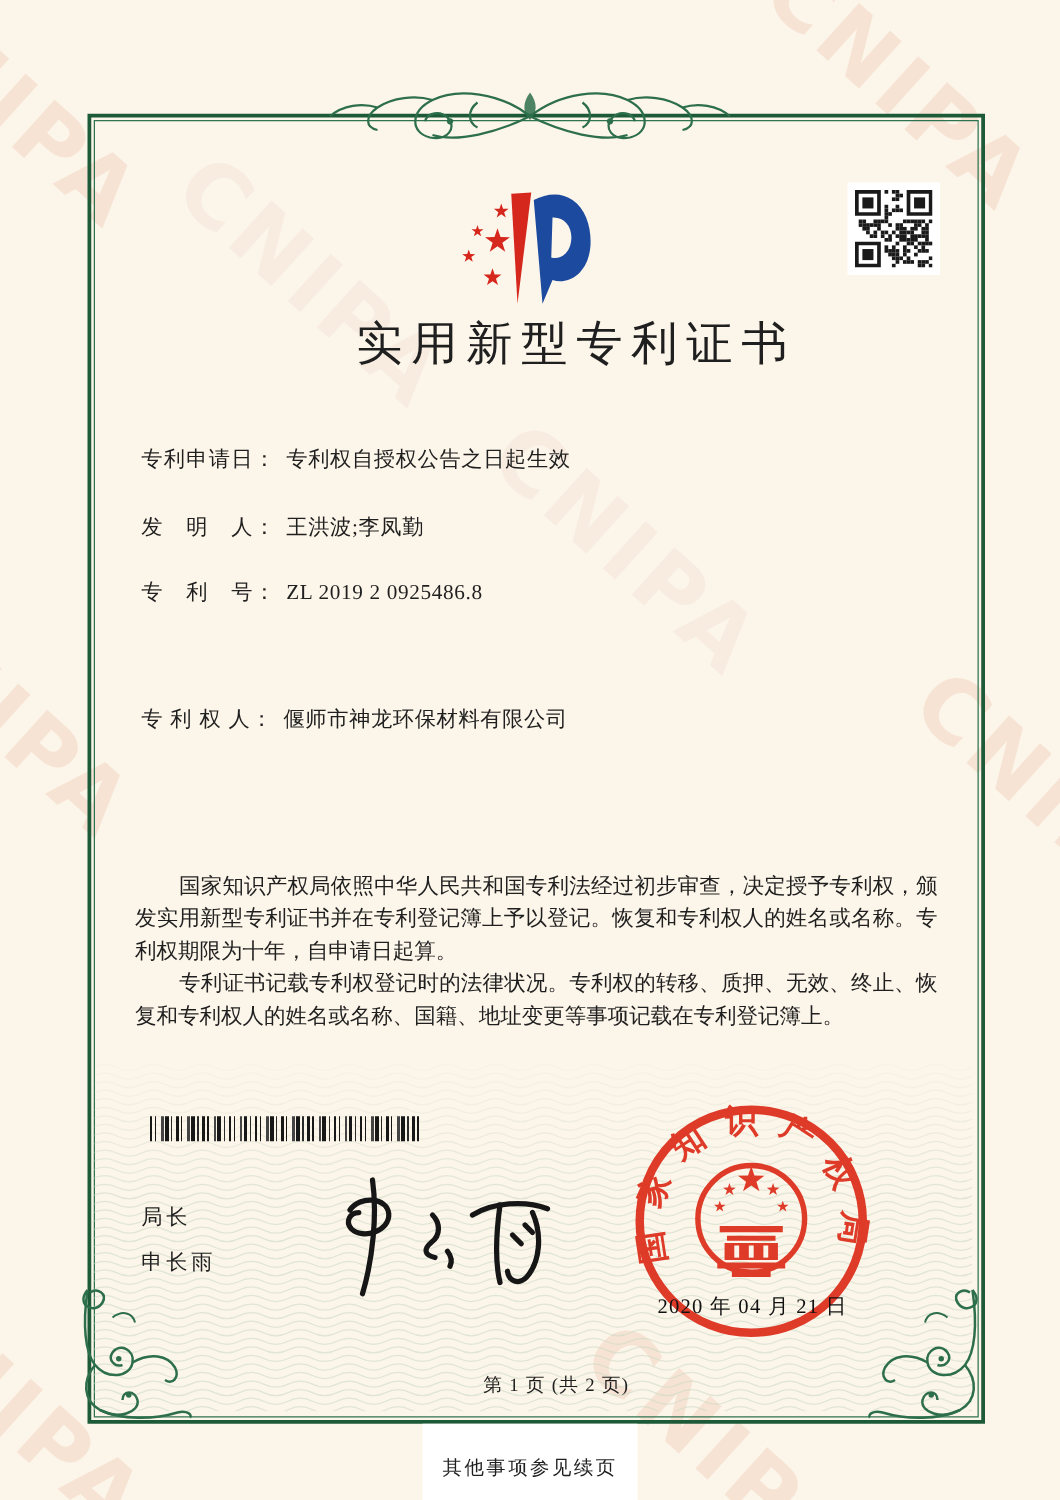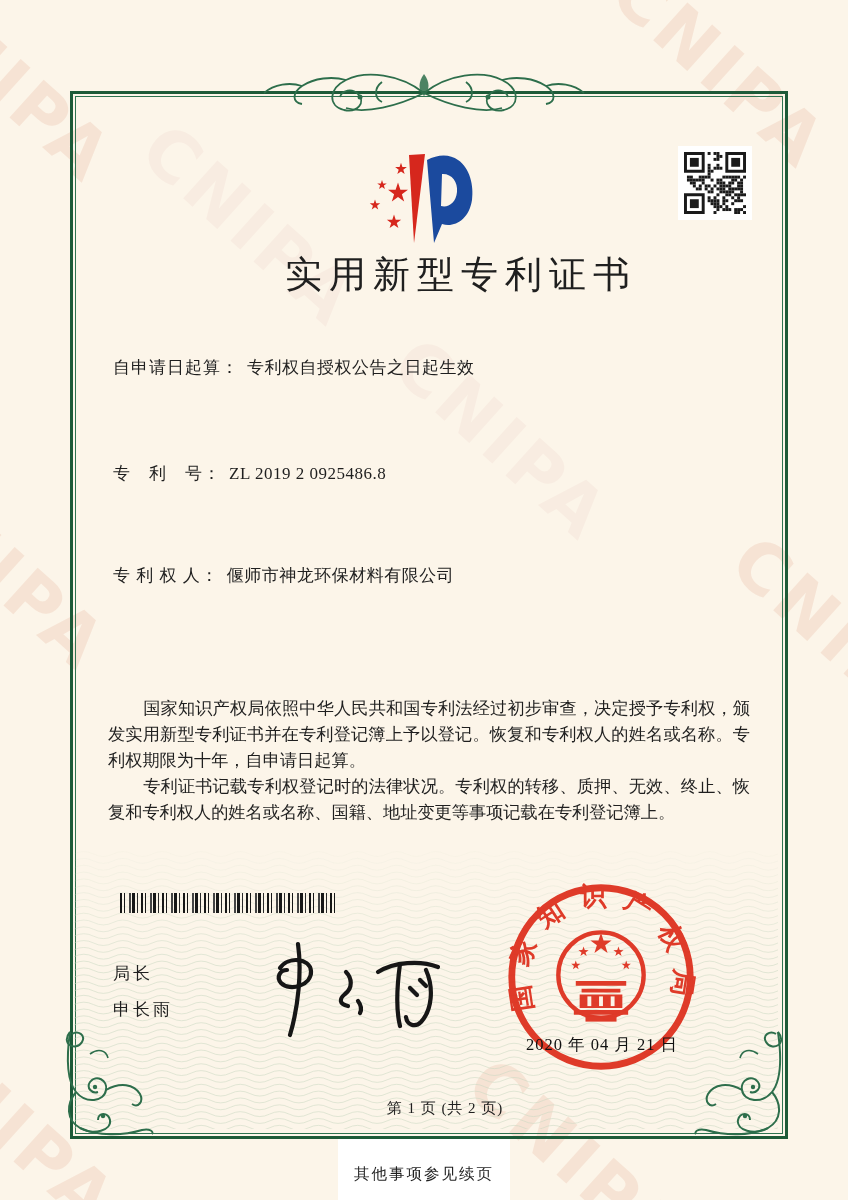--- a/index.html
+++ b/index.html
@@ -299,21 +299,24 @@
         <use href="#star" transform="translate(48,74) scale(0.75)"></use>
       </g>
       <path d="M63,7 L79,6 L68,95 Z" fill="#d6271d"></path>
       <path fill="#1b4a9e" fill-rule="evenodd" d="M81,12 C92,6 104,6 112,12 C124,20 128,38 126,52 C123,72 108,80 96,76 L88,95 L81,12 Z
            M97,26 C106,26 112,34 111,44 C110,55 102,60 95,58 L96,26 Z"></path>
     </svg>
 
     <div class="title">实用新型专利证书</div>
 
     <div class="field-row" style="top:356px">
-      <span class="flabel">自申请日起算：</span><span class="fvalue">专利权自授权公告之日起生效</span>
+      <span class="flabel">专利申请日：</span><span class="fvalue">专利权自授权公告之日起生效</span>
+    </div>
+    <div class="field-row" style="top:410px">
+      <span class="flabel">发　明　人：</span><span class="fvalue">王洪波;李凤勤</span>
     </div>
     <div class="field-row" style="top:462px">
       <span class="flabel">专　利　号：</span><span class="fvalue">ZL 2019 2 0925486.8</span>
     </div>
     <div class="field-row" style="top:564px">
       <span class="flabel">专 利 权 人：</span><span class="fvalue">偃师市神龙环保材料有限公司</span>
     </div>
 
     <div class="paras">
       <p>国家知识产权局依照中华人民共和国专利法经过初步审查，决定授予专利权，颁发实用新型专利证书并在专利登记簿上予以登记。恢复和专利权人的姓名或名称。专利权期限为十年，自申请日起算。</p>

